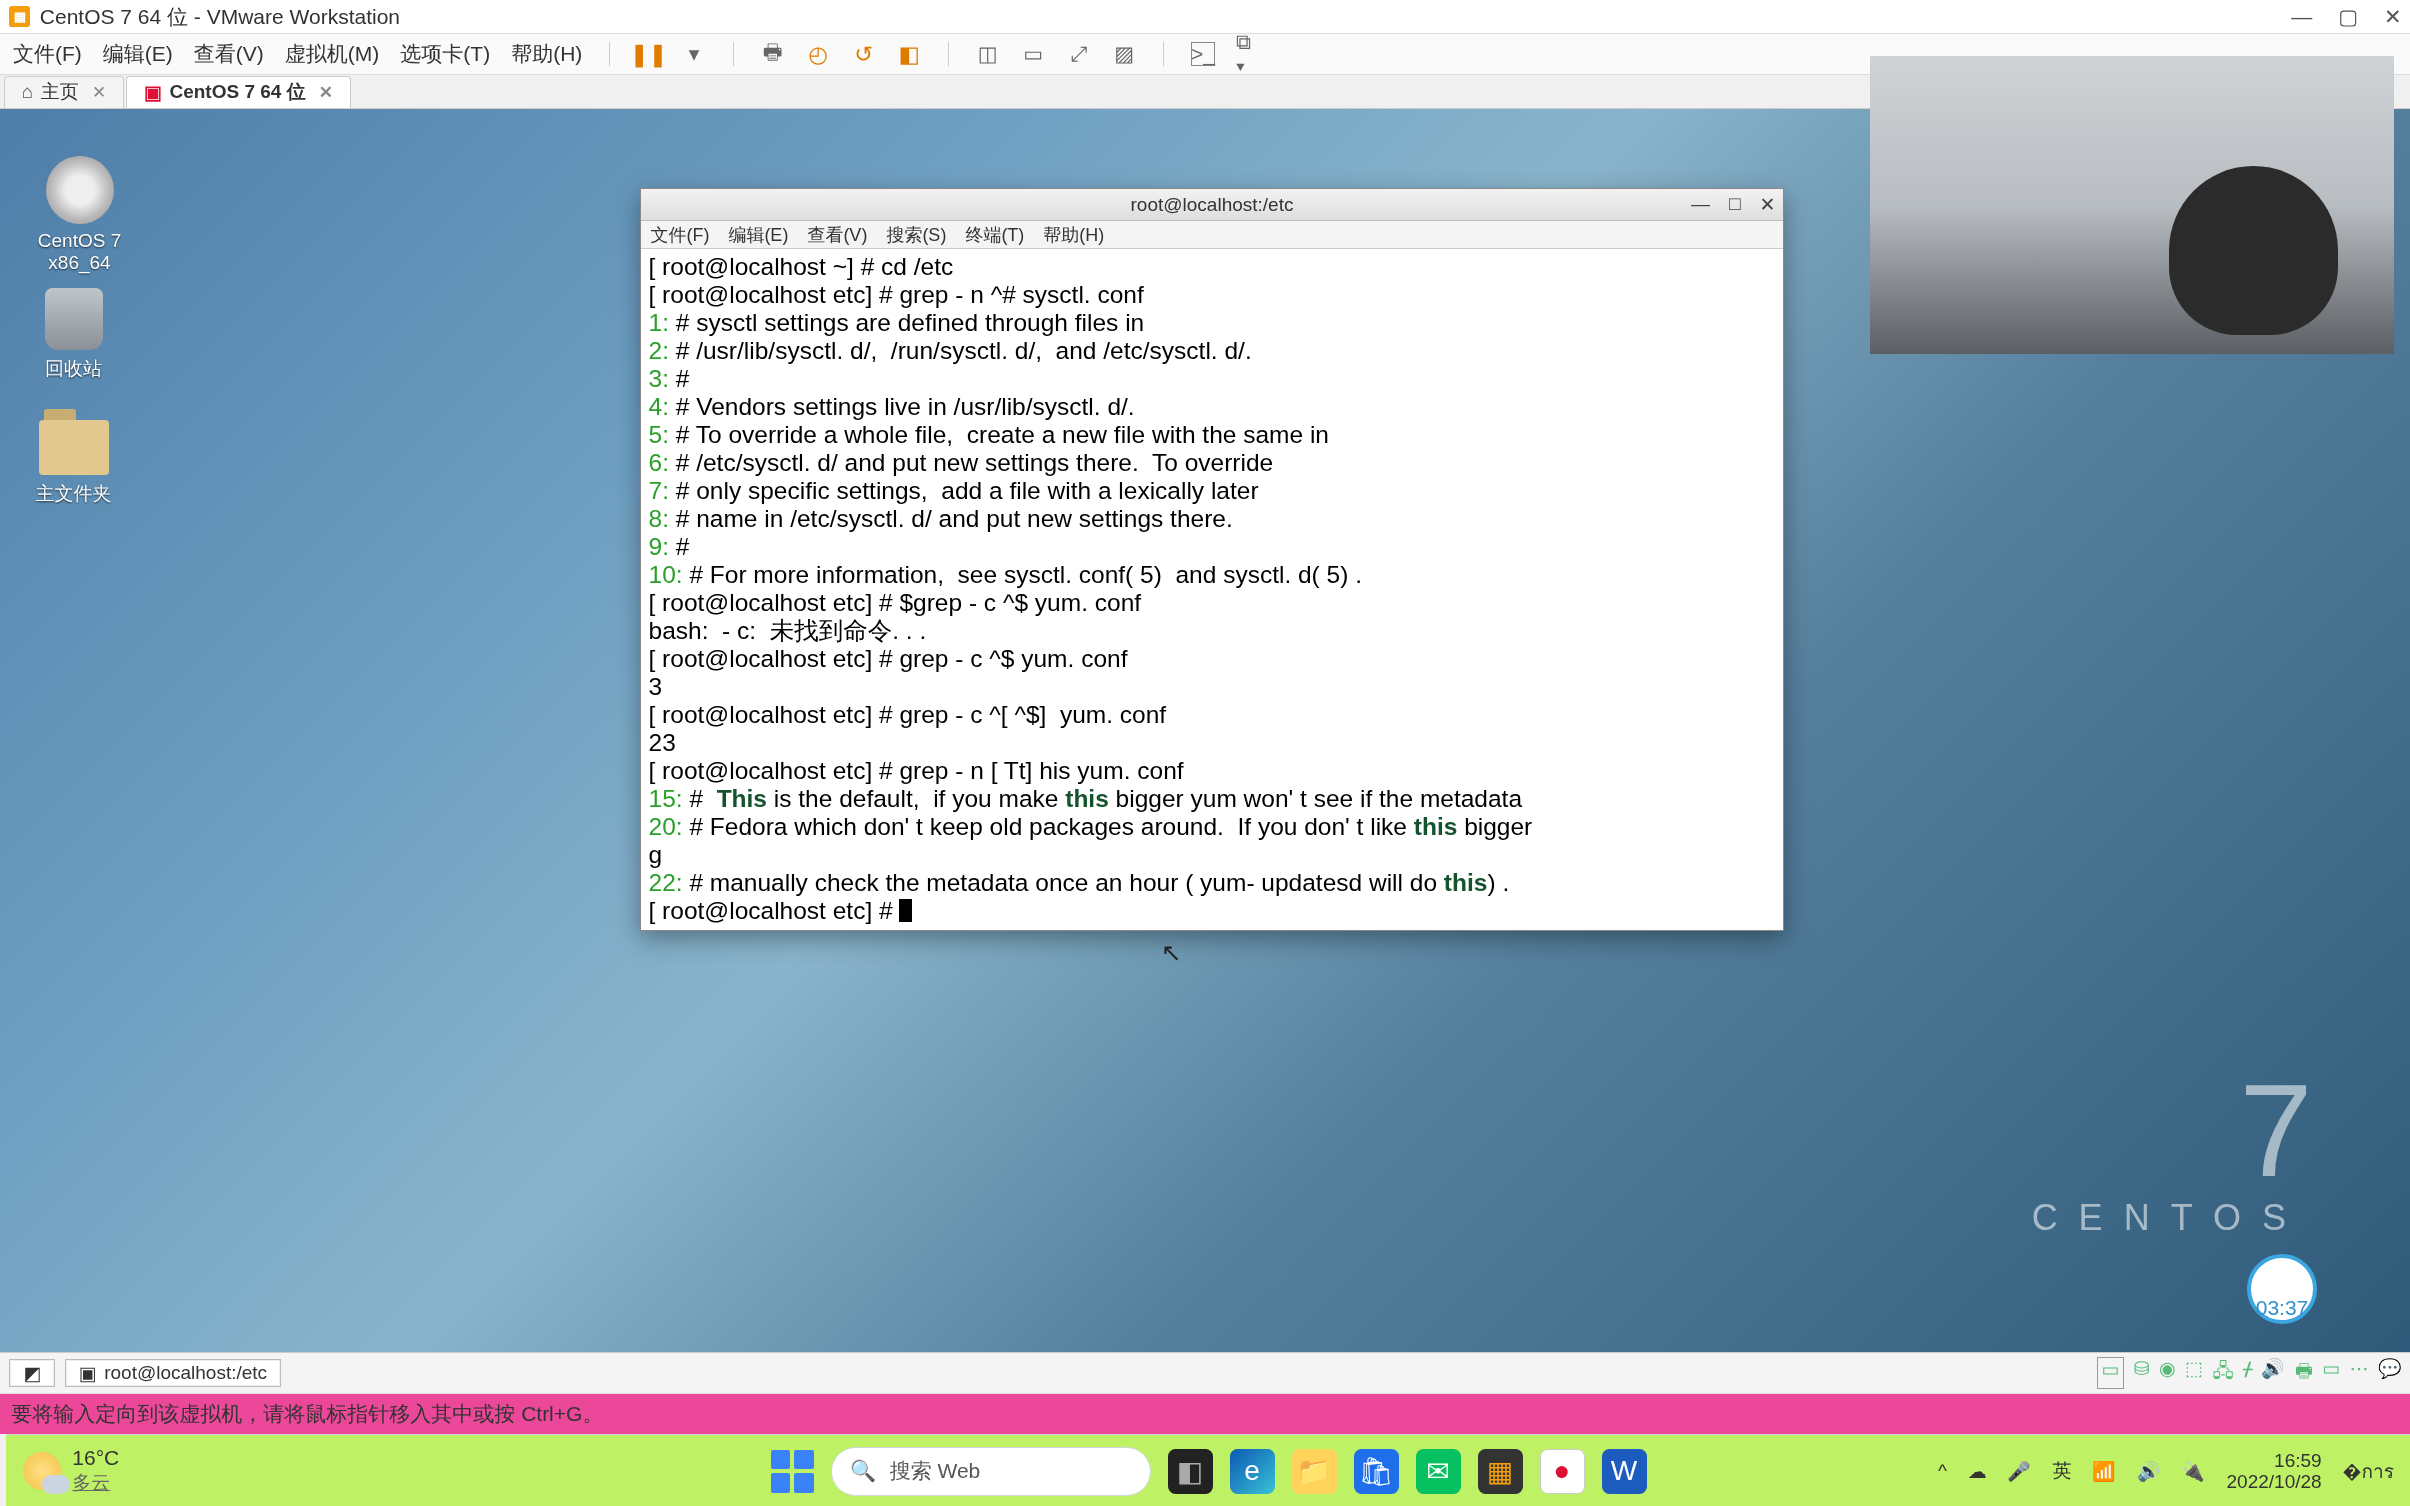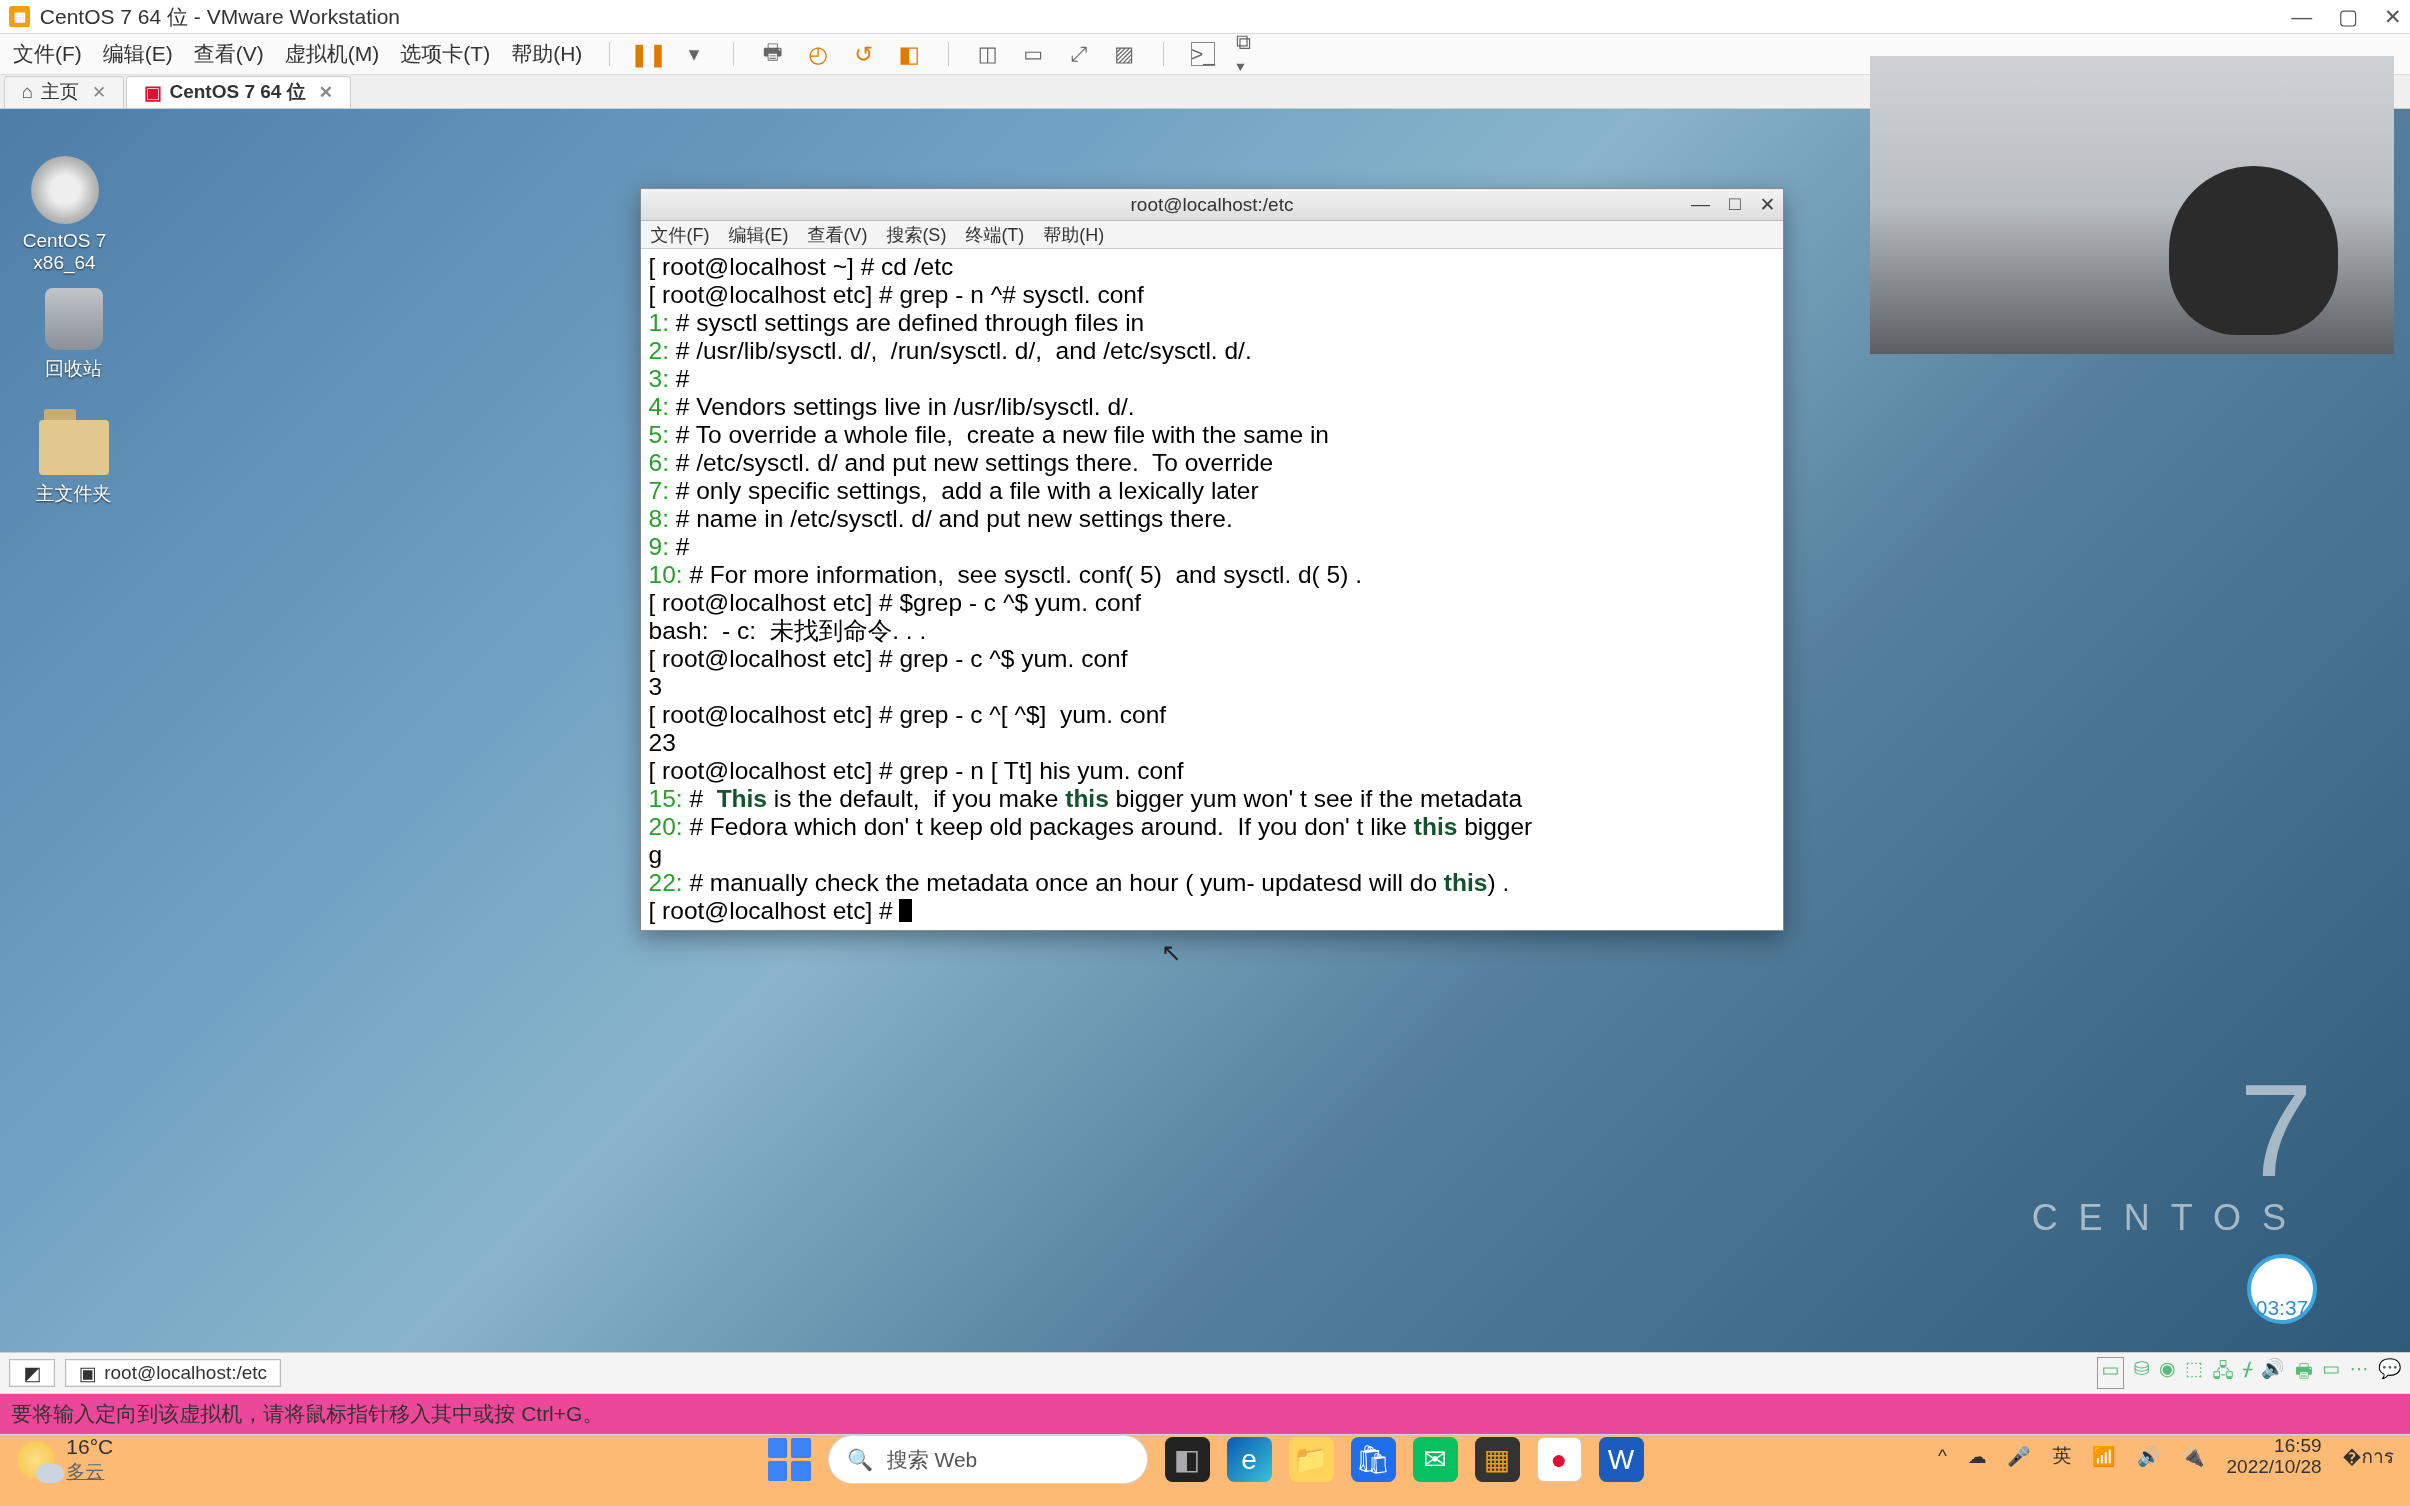--- a/index.html
+++ b/index.html
@@ -56,21 +56,21 @@
 
 
 .vm-statusstrip { height: 41px; background:#f4f4f4; border-top:0.9px solid #ccc; display:flex; align-items:center; padding:0 9.4px; gap:9.4px; font-size:19px; color:#333; }
 .vm-statusstrip .chip { border:0.9px solid #bbb; background:#fff; padding:1.9px 13px; display:flex; align-items:center; gap:7.5px; box-shadow: inset 0 0 0 0.9px #eee; }
 .vm-statusstrip .rightdevs { margin-left:auto; display:flex; gap:9.4px; color:#5b7; font-size:19px; }
 
 
 .vm-hintbar { height:41px; background:#ec4899; display:flex; align-items:center; padding:0 11.3px; font-size:21px; color:#333; border-top:0.9px solid #ddd; }
 
 
-.win-taskbar { height:73px; background:#fdba74; border-top:0.9px solid #cfd6dd; display:flex; align-items:flex-start; position:relative; }
+.win-taskbar { height:73px; background:#bef264; border-top:0.9px solid #cfd6dd; display:flex; align-items:center; position:relative;margin-left:6px; }
 .win-taskbar .weather { position:absolute; left:17px; display:flex; align-items:center; gap:11.3px; font-size:21px; color:#333; }
 .win-taskbar .weather .sun { width:38px;height:38px;border-radius:50%;background:radial-gradient(circle,#ffe08a,#f5c142); position:relative; }
 .win-taskbar .weather .sun::after{content:"";position:absolute;right:-9.4px;bottom:-3.8px;width:28px;height:19px;background:#cbd5e1;border-radius:11.3px;}
 .win-taskbar .center { margin:0 auto; display:flex; align-items:center; gap:17px; }
 .win-taskbar .start { width:43px;height:43px; display:grid; grid-template-columns:1fr 1fr; grid-template-rows:1fr 1fr; gap:3.8px; }
 .win-taskbar .start span{ background:#3b82f6; border-radius:1.9px; }
 .win-taskbar .search { width:320px;height:49px;background:#fff;border:0.9px solid #d0d7de;border-radius:24.5px;display:flex;align-items:center;padding:0 19px;gap:13px;color:#555;font-size:21px; }
 .win-taskbar .tb-icon { width:45px;height:45px;border-radius:7.5px;display:flex;align-items:center;justify-content:center;font-size:28px; }
 .tb-edge{background:linear-gradient(135deg,#0c59b3,#39c2d7);color:#fff;border-radius:50%;}
 .tb-files{background:#ffd35a;}
@@ -134,21 +134,21 @@
   </div>
   <div class="tab active">
     <span style="color:#d13;">▣</span>
     <span>CentOS 7 64 位</span>
     <span class="x">✕</span>
   </div>
 </div>
 
 <div class="guest">
 
-  <div class="desk-icon di-disc" style="left:8px; top:47px;">
+  <div class="desk-icon di-disc" style="left:23px; top:47px;">
     <div class="glyph"></div>
     <div>CentOS 7 x86_64</div>
   </div>
   <div class="desk-icon di-trash" style="left:17px; top:179px;">
     <div class="glyph"></div>
     <div>回收站</div>
   </div>
   <div class="desk-icon di-home" style="left:17px; top:311px;">
     <div class="glyph"></div>
     <div>主文件夹</div>

